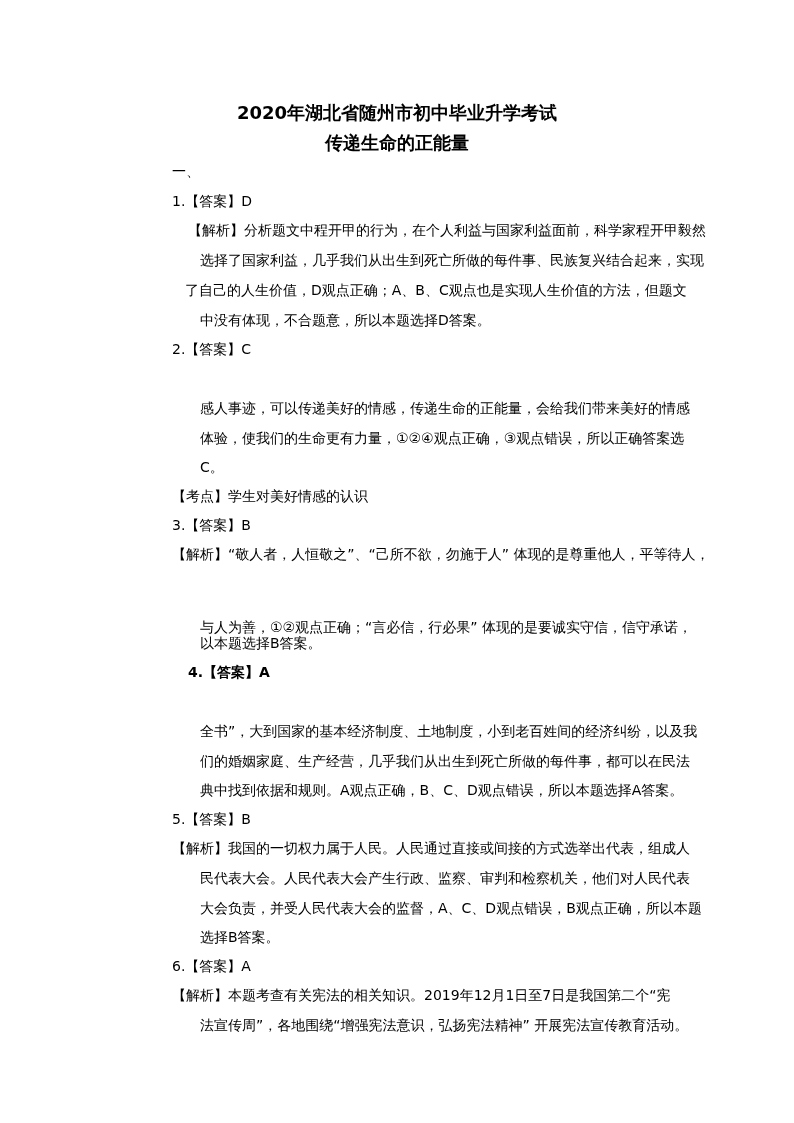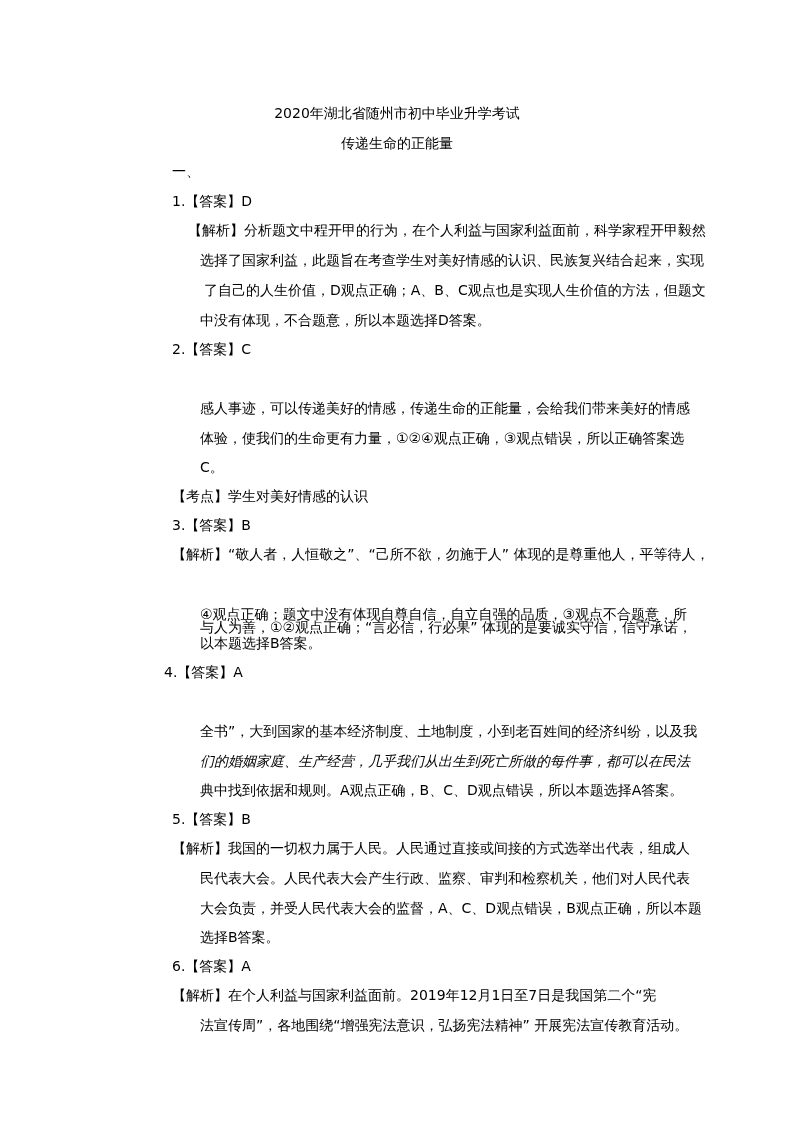--- a/index.html
+++ b/index.html
@@ -1,55 +1,54 @@
 <!DOCTYPE html>
 <html><head>
   <meta charset="utf-8">
   <style>
     html, body { margin: 0; padding: 0; background: #ffffff; }
     body { width: 794px; height: 1123px; position: relative; overflow: hidden;
       font-family: "DejaVu Sans", "Liberation Sans", sans-serif; color: #000; }
     .page { position: absolute; left: 0; top: 0; width: 794px; height: 1123px; }
     .title { position: absolute; left: 0; width: 794px; text-align: center;
-      font-size: 14px; line-height: 18px; }
+      font-size: 18px; line-height: 18px; font-weight: bold; }
     .line { position: absolute; font-size: 14px; line-height: 18px; white-space: nowrap; }
   </style>
 </head>
 <body>
 
 <div class="page">
   <div class="title" style="top:104px;">2020年湖北省随州市初中毕业升学考试</div>
   <div class="title" style="top:134px;">传递生命的正能量</div>
   <div class="line" style="left:172px; top:162px;">一、</div>
 
   <div class="line" style="left:172px; top:192px;">1.【答案】D</div>
   <div class="line" style="left:188px; top:221px;">【解析】分析题文中程开甲的行为，在个人利益与国家利益面前，科学家程开甲毅然</div>
-  <div class="line" style="left:200px; top:251px;">选择了国家利益，此题旨在考查学生对美好情感的认识、民族复兴结合起来，实现</div>
-  <div class="line" style="left:204px; top:281px;">了自己的人生价值，D观点正确；A、B、C观点也是实现人生价值的方法，但题文</div>
+  <div class="line" style="left:200px; top:251px;">选择了国家利益，几乎我们从出生到死亡所做的每件事、民族复兴结合起来，实现</div>
+  <div class="line" style="left:185px; top:281px;">了自己的人生价值，D观点正确；A、B、C观点也是实现人生价值的方法，但题文</div>
   <div class="line" style="left:200px; top:311px;">中没有体现，不合题意，所以本题选择D答案。</div>
 
   <div class="line" style="left:172px; top:340px;">2.【答案】C</div>
   <div class="line" style="left:200px; top:399px;">感人事迹，可以传递美好的情感，传递生命的正能量，会给我们带来美好的情感</div>
   <div class="line" style="left:200px; top:429px;">体验，使我们的生命更有力量，①②④观点正确，③观点错误，所以正确答案选</div>
   <div class="line" style="left:200px; top:458px;">C。</div>
   <div class="line" style="left:172px; top:487px;">【考点】学生对美好情感的认识</div>
 
   <div class="line" style="left:172px; top:516px;">3.【答案】B</div>
   <div class="line" style="left:172px; top:545px;">【解析】“敬人者，人恒敬之”、“己所不欲，勿施于人” 体现的是尊重他人，平等待人，</div>
   <div class="line" style="left:200px; top:598px;margin-top:20px;">与人为善，①②观点正确；“言必信，行必果” 体现的是要诚实守信，信守承诺，</div>
-  <div class="line" style="left:200px; top:605px;">④观点正确；题文中没有体现自尊自信，自立自强的品质，③观点不合题意，所</div>
   <div class="line" style="left:200px; top:634px;">以本题选择B答案。</div>
 
-  <div class="line" style="left:164px; top:663px;">4.【答案】A</div>
+  <div class="line" style="left:188px; top:663px;font-weight:bold;">4.【答案】A</div>
   <div class="line" style="left:200px; top:722px;">全书”，大到国家的基本经济制度、土地制度，小到老百姓间的经济纠纷，以及我</div>
-  <div class="line" style="left:200px; top:752px;font-style:italic;">们的婚姻家庭、生产经营，几乎我们从出生到死亡所做的每件事，都可以在民法</div>
+  <div class="line" style="left:200px; top:752px;">们的婚姻家庭、生产经营，几乎我们从出生到死亡所做的每件事，都可以在民法</div>
   <div class="line" style="left:200px; top:781px;">典中找到依据和规则。A观点正确，B、C、D观点错误，所以本题选择A答案。</div>
 
   <div class="line" style="left:172px; top:810px;">5.【答案】B</div>
   <div class="line" style="left:172px; top:839px;">【解析】我国的一切权力属于人民。人民通过直接或间接的方式选举出代表，组成人</div>
   <div class="line" style="left:200px; top:869px;">民代表大会。人民代表大会产生行政、监察、审判和检察机关，他们对人民代表</div>
   <div class="line" style="left:200px; top:899px;">大会负责，并受人民代表大会的监督，A、C、D观点错误，B观点正确，所以本题</div>
   <div class="line" style="left:200px; top:928px;">选择B答案。</div>
 
   <div class="line" style="left:172px; top:957px;">6.【答案】A</div>
-  <div class="line" style="left:172px; top:986px;">【解析】在个人利益与国家利益面前。2019年12月1日至7日是我国第二个“宪</div>
+  <div class="line" style="left:172px; top:986px;">【解析】本题考查有关宪法的相关知识。2019年12月1日至7日是我国第二个“宪</div>
   <div class="line" style="left:200px; top:1016px;">法宣传周”，各地围绕“增强宪法意识，弘扬宪法精神” 开展宪法宣传教育活动。</div>
 </div>
 
 </body></html>

